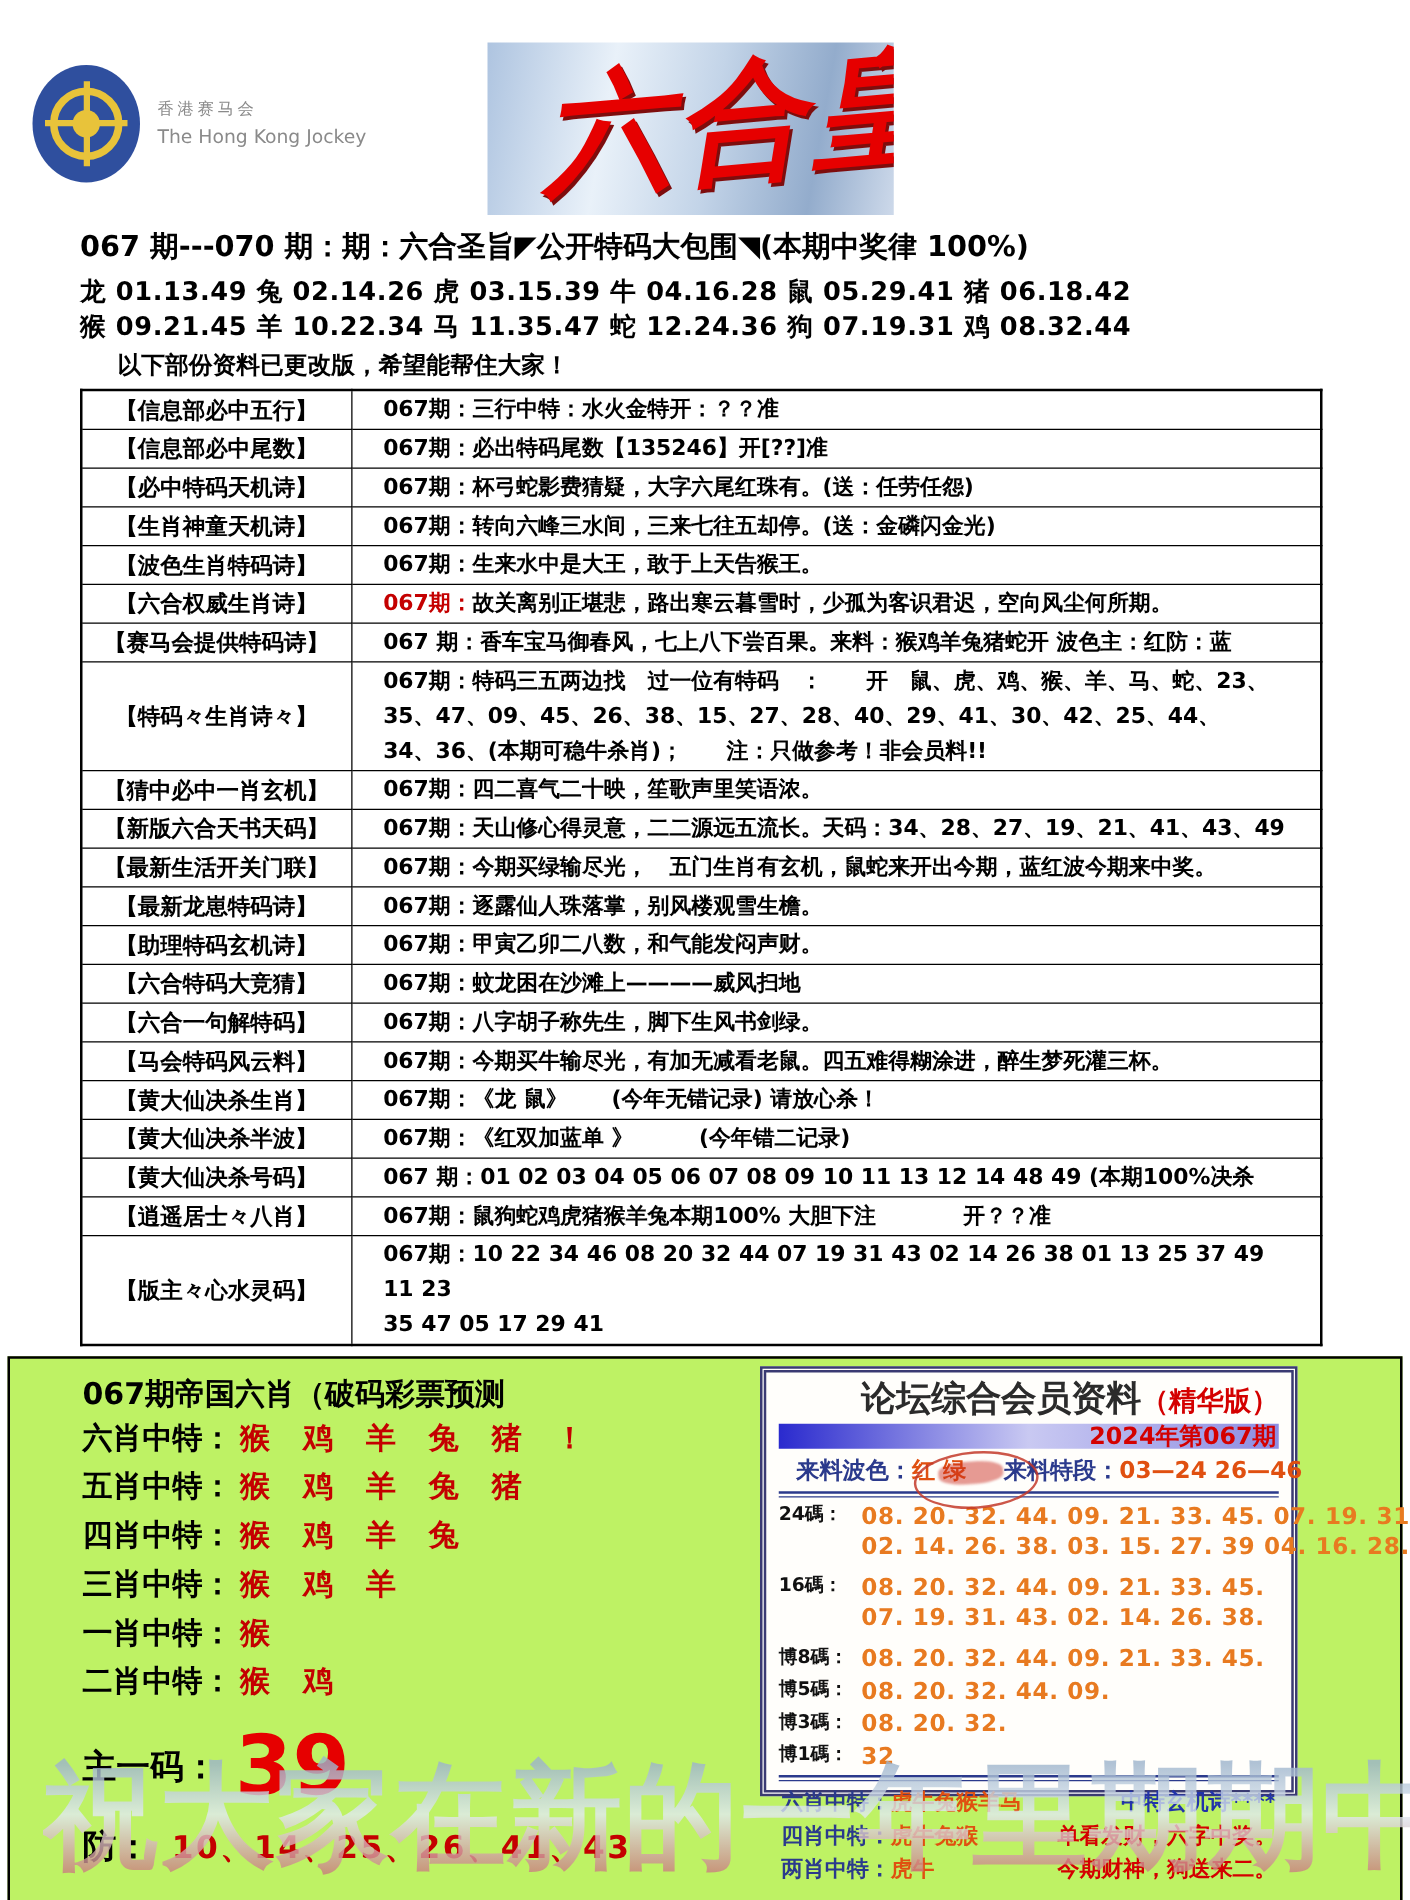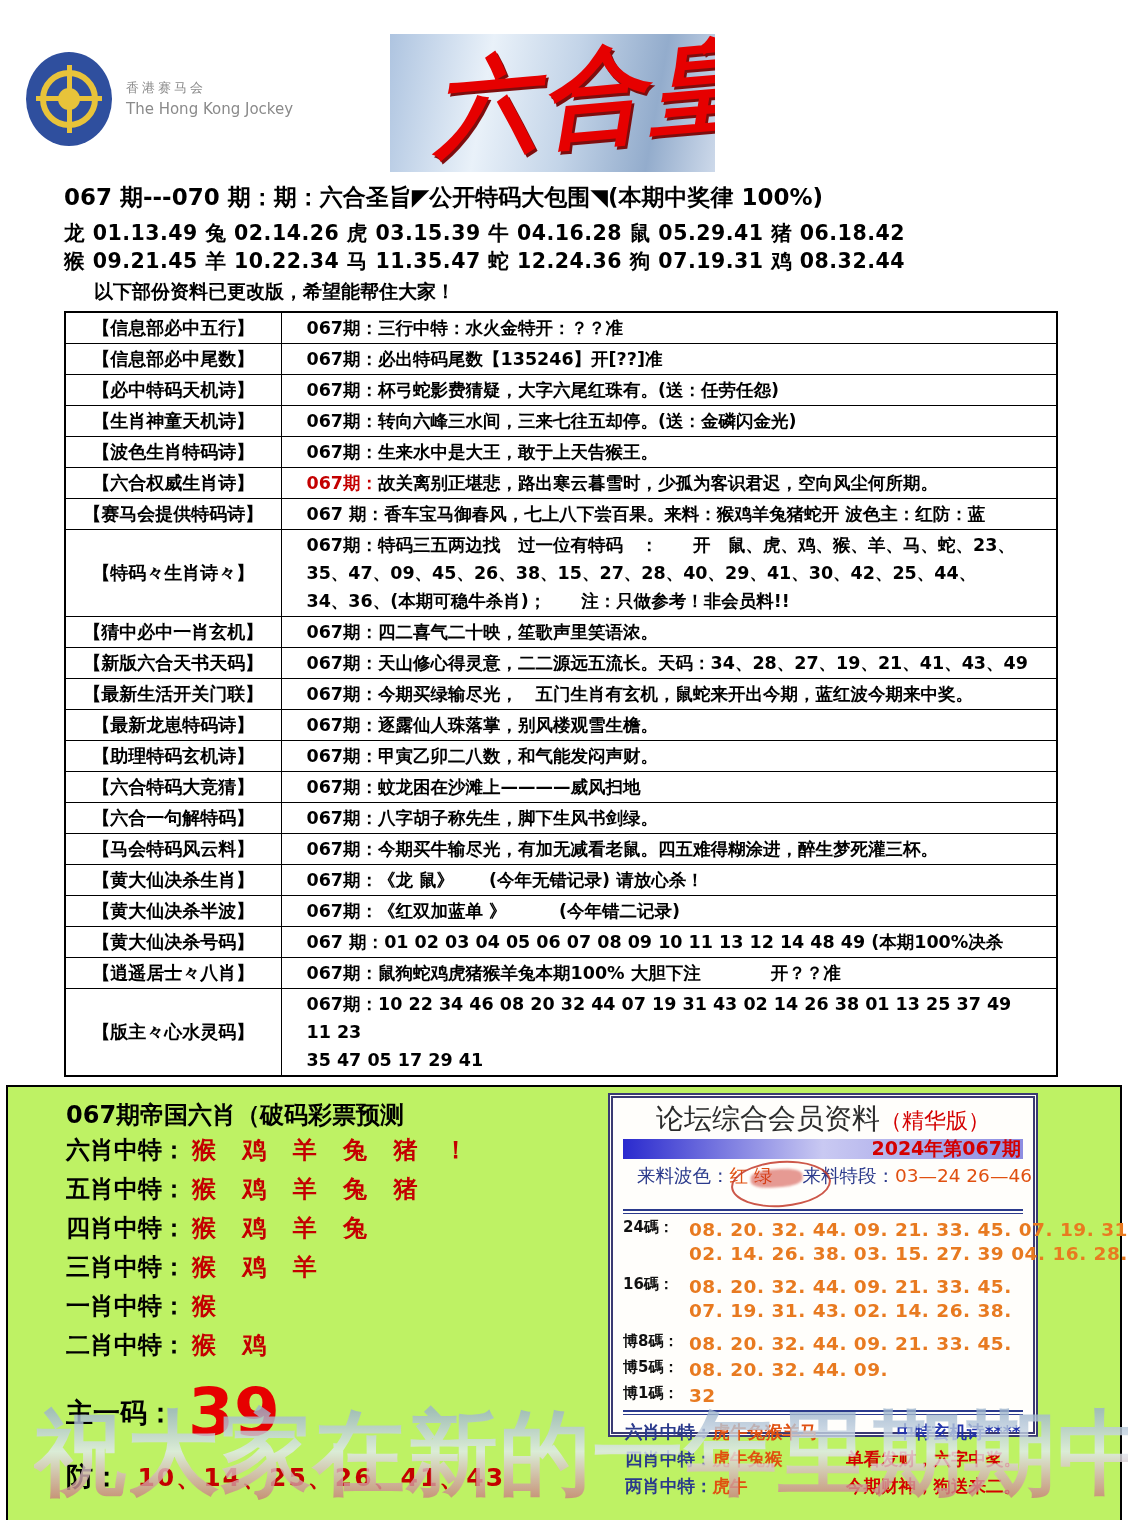--- a/index.html
+++ b/index.html
@@ -59,25 +59,25 @@
   .lp-main { margin-top:18px; font-weight:bold; display:flex; align-items:center; }
   .lp-main .lp-main-label { font-size:27px; }
   .lp-main .lp-main-code { font-size:66px; color:#e60000; margin-left:14px; line-height:60px; }
   .lp-defend { margin-top:16px; font-weight:bold; font-size:27px; white-space:nowrap; }
   .lp-defend .lp-def-val { color:#c40000; font-size:25px; margin-left:8px; letter-spacing:2px; }
   
   .right-panel {
     position:absolute; left:600px; top:6px; width:430px; height:344px;
     border:5px double #3a3a72; padding:2px 10px 4px 10px; background:#fffefb;
   }
-  .mp-title { text-align:center; font-size:28px; font-weight:normal; color:#2b2b2b; white-space:nowrap; }
+  .mp-title { text-align:right; font-size:28px; font-weight:bold; color:#2b2b2b; white-space:nowrap; }
   .mp-title .suffix { color:#d40000; font-size:22px; }
   .mp-bar { height:20px; background:linear-gradient(to right,#2a2ace,#c9c9f2 50%,#8d8de2 100%); position:relative; margin:1px 0 2px 0; }
   .mp-issue { position:absolute; right:2px; top:-3px; color:#d40000; font-size:19px; font-weight:bold; white-space:nowrap; }
-  .mp-wave { font-size:18.5px; font-weight:normal; color:#2b3a8c; position:relative; padding:2px 0 20px 14px; white-space:nowrap; }
+  .mp-wave { font-size:18.5px; font-weight:bold; color:#2b3a8c; position:relative; padding:2px 0 4px 14px; white-space:nowrap; }
   .mp-wave .wave-val { color:#e05010; margin-right:30px; }
   .mp-wave .seg-val { color:#e05010; }
   .stamp {
     position:absolute; left:108px; top:0px; width:100px; height:46px;
     border:2.5px solid #c43a2a; border-radius:50%; transform:rotate(-4deg); opacity:0.85;
   }
   .stamp::after { content:""; position:absolute; left:18px; top:6px; width:52px; height:18px; background:rgba(200,40,30,.55); border-radius:40%; filter:blur(1px); }
   hr.dbl { border:none; height:5px; border-top:2px solid #2b3a8c; border-bottom:1.5px solid #2b3a8c; margin:1px 0 4px 0; }
   .code-row { display:flex; font-weight:bold; margin-bottom:2px; }
   .code-row.gap { margin-top:9px; }
@@ -317,20 +317,26 @@
             <span class="cline">08. 20. 32. 44. 09. 21. 33. 45.</span>
           </span>
         </div>
         <div class="code-row">
           <span class="code-label">博5碼：</span>
           <span class="code-lines">
             <span class="cline">08. 20. 32. 44. 09.</span>
           </span>
         </div>
         <div class="code-row">
+          <span class="code-label">博3碼：</span>
+          <span class="code-lines">
+            <span class="cline">08. 20. 32.</span>
+          </span>
+        </div>
+        <div class="code-row">
           <span class="code-label">博1碼：</span>
           <span class="code-lines">
             <span class="cline">32</span>
           </span>
         </div>
       </div>
     <hr class="dbl">
     <div class="mz-block" id="mp-zodiac">
         <div class="mz-row">
           <span class="mz-label">六肖中特：</span>

